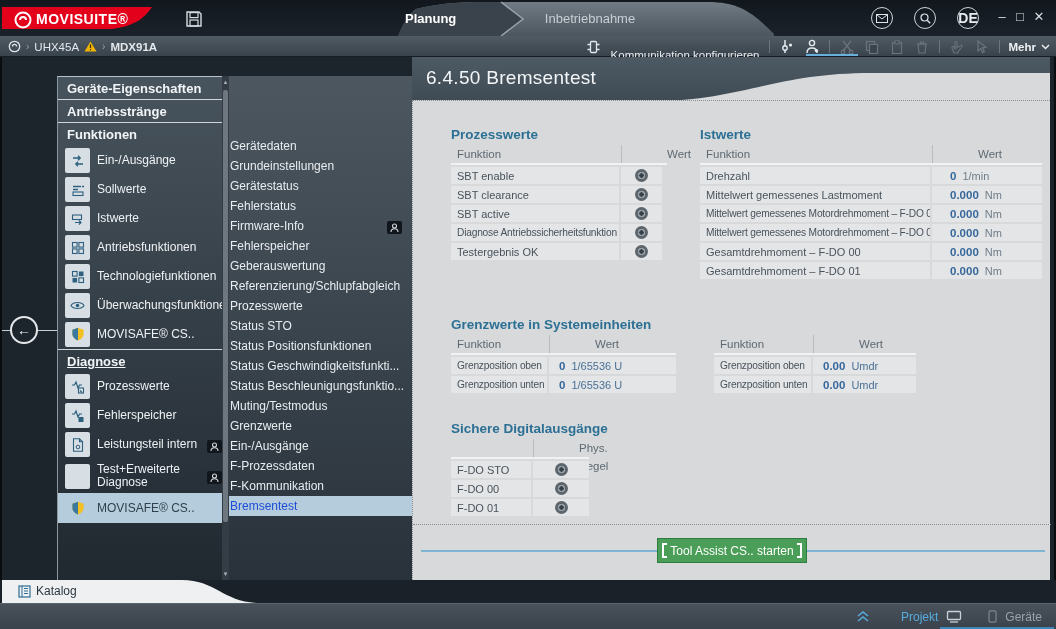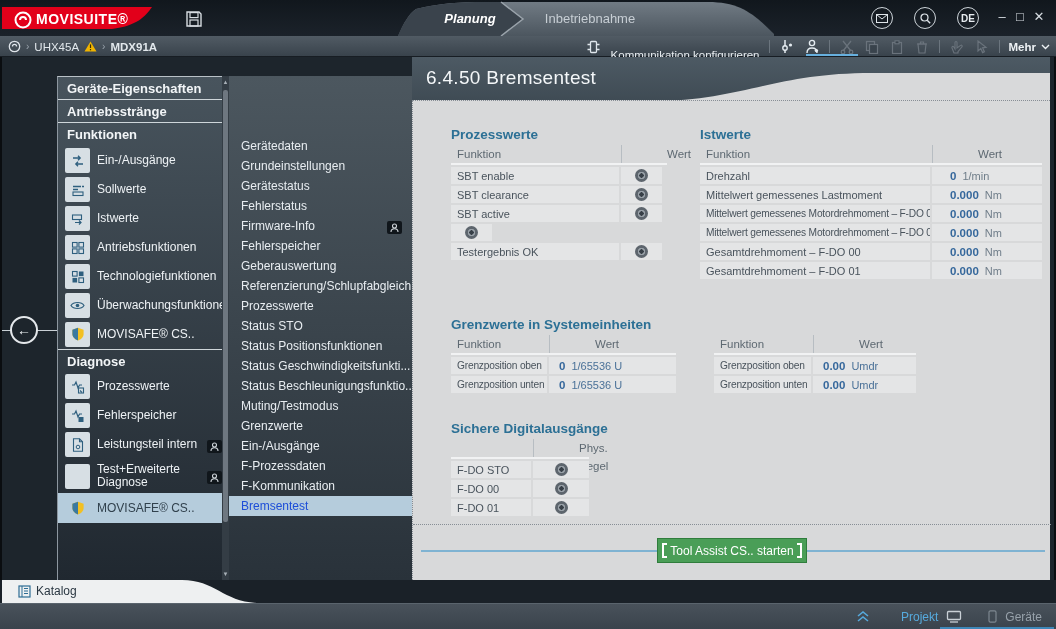--- a/index.html
+++ b/index.html
@@ -10,25 +10,25 @@
   .abs { position:absolute; }
 
   
   .titlebar { left:0; top:0; width:1056px; height:36px; background:linear-gradient(#11171d,#1b222a); }
   .brand-svg { left:2px; top:0; }
   .brand-logo { left:14px; top:11px; }
   .brand-text { left:36px; top:11px; color:#fff; font-size:14px; font-weight:bold; letter-spacing:.5px; }
   .save-btn { left:184px; top:9px; width:20px; height:20px; cursor:pointer; }
   .ribbon { left:388px; top:0; width:386px; height:36px; }
   .tab-label { top:11px; font-size:13px; }
-  .tab-planung { left:432px; width:76px; text-align:center; color:#fff; font-weight:bold;font-style:italic; }
+  .tab-planung { left:405px; width:76px; color:#fff; font-weight:bold; }
   .tab-inbetrieb { left:530px; width:120px; text-align:center; color:#c7ced4; }
   .circ-btn { top:7px; width:22px; height:22px; border:1px solid #cdd4d9; border-radius:50%;
               display:flex; align-items:center; justify-content:center; color:#dfe5ea; cursor:pointer; }
-  .lang-badge { font-size:10px; font-weight:bold; color:#e6ebef; }
+  .lang-badge { font-size:14px; font-weight:bold; color:#e6ebef; }
   .winctl { top:8px; color:#d7dde2; font-size:13px; width:18px; height:18px; text-align:center; line-height:18px; cursor:pointer; }
 
   
   .cmdbar { left:0; top:36px; width:1056px; height:21px; background:linear-gradient(#515b64,#39434c); border-bottom:1px solid #171d23; }
   .crumb { left:8px; top:0; height:21px; display:flex; align-items:center; gap:5px; color:#e2e8ec; font-size:11.5px; }
   .crumb .chev { color:#9aa4ad; font-size:10px; }
   .crumb b { font-weight:bold; }
   .cmdtools { right:6px; top:0; height:21px; display:flex; align-items:center; gap:9px; }
   .cmdtools .lbl { color:#e8edf1; font-size:11.5px;margin-top:16px; }
   .cmdtools .sep { width:1px; height:13px; background:#6b757e; }
@@ -40,37 +40,37 @@
   .rail-line { left:2px; top:330px; width:55px; height:1px; background:#c9d0d5; }
   .collapse-btn { left:10px; top:316px; width:28px; height:28px; border:2px solid #e4e8eb; border-radius:50%;
                   background:#1d252c; color:#eef2f4; font-size:14px; text-align:center; line-height:24px; cursor:pointer; }
 
   
   .sidebar { left:57px; top:76px; width:172px; height:504px; background:linear-gradient(#48545d,#202830);
              border-top:1px solid #b9c1c7; border-left:1px solid #8d97a0; }
   .sb-head { height:23px; line-height:23px; padding-left:9px; color:#f2f5f7; font-size:13px; font-weight:bold;
              border-bottom:1px solid #cfd6da; cursor:pointer; }
   .sb-head.noline { border-bottom:none; }
-  .sb-topline { border-top:1px solid #cfd6da; }
+  .sb-topline { border-top:1px solid #cfd6da;text-decoration:underline; }
   .sb-item { height:29px; display:flex; align-items:center; gap:7px; padding-left:7px; cursor:pointer; position:relative; }
   .sb-item.tall { height:34px; }
   .sb-ico { width:25px; height:25px; background:#d7dfe4; border-radius:2px; flex:none;
             display:flex; align-items:center; justify-content:center; }
   .sb-lab { color:#eef2f5; font-size:12px; line-height:13px; }
   .sb-item.sel { background:#b5ccdc; height:30px; }
   .sb-item.sel .sb-ico { background:transparent; }
   .sb-item.sel .sb-lab { color:#31414d; }
   .badge { position:absolute; right:7px; top:50%; margin-top:-6px; }
   .sb-scroll { left:222px; top:76px; width:7px; height:504px; background:#343d45; }
   .sb-thumb { position:absolute; left:1px; top:14px; width:5px; height:432px; background:#6e7780; border-radius:2px; cursor:pointer; }
   .scroll-arrow { position:absolute; left:0; width:7px; color:#a8b0b7; font-size:6px; text-align:center; cursor:pointer; }
 
   
   .submenu { left:229px; top:76px; width:183px; height:504px; background:linear-gradient(#4c575f,#29323a); padding-top:60px; }
-  .sm-item { height:20px; line-height:20px; padding-left:12px; color:#e8edf1; font-size:12px; white-space:nowrap; cursor:pointer; position:relative; overflow:hidden; }
+  .sm-item { height:20px; line-height:20px; padding-left:1px; color:#e8edf1; font-size:12px; white-space:nowrap; cursor:pointer; position:relative; overflow:hidden; }
   .sm-item.sel { background:#b5ccdc; color:#1d4ed8; }
 
   
   .main { left:412px; top:57px; width:638px; height:523px; }
   .main-hdr-svg { left:0; top:0; }
   .page-title { left:14px; top:10px; color:#f4f7f9; font-size:19px; font-weight:300; letter-spacing:.3px; }
   .content { left:0; top:43px; width:638px; height:480px; background:#d8d9da;
              border-top:1px dotted #878e95; border-left:1px dotted #878e95; }
   .sec-title { position:absolute; color:#2c7095; font-size:13.5px; font-weight:bold; }
   .tbl { position:absolute; }
@@ -451,20 +451,21 @@
               <span class="led"></span>
             </div>
           </div>
         <div class="trow">
             <div class="cell cf" style="width:168px">SBT active</div>
             <div class="cell cv" style="width:41px">
               <span class="led"></span>
             </div>
           </div>
         <div class="trow">
+            <div class="cell cf sm" style="width:168px">Diagnose Antriebssicherheitsfunktion</div>
             <div class="cell cv" style="width:41px">
               <span class="led"></span>
             </div>
           </div>
         <div class="trow">
             <div class="cell cf" style="width:168px">Testergebnis OK</div>
             <div class="cell cv" style="width:41px">
               <span class="led"></span>
             </div>
           </div>

